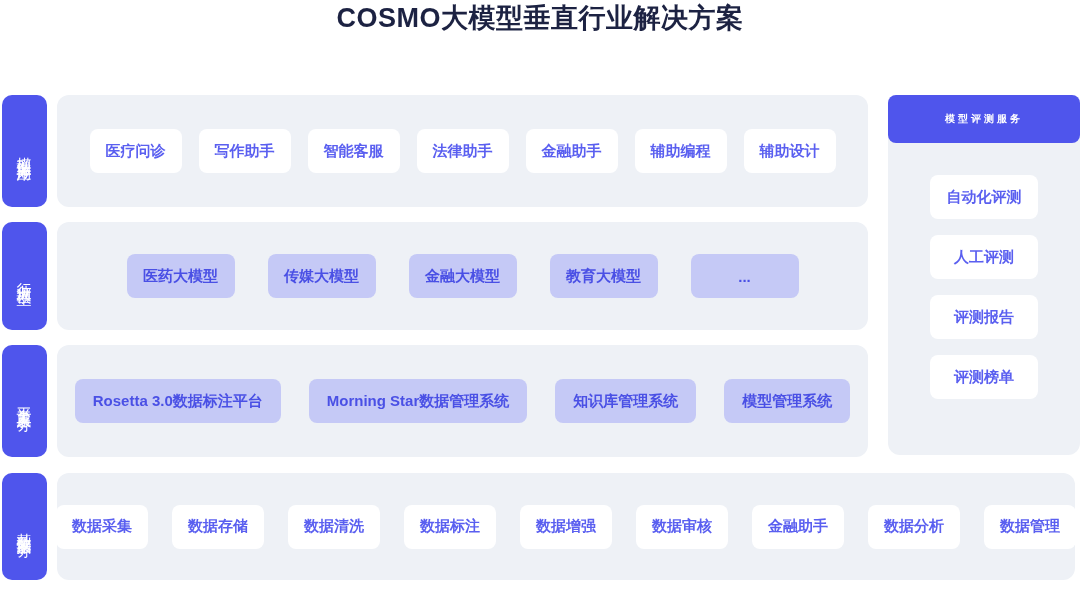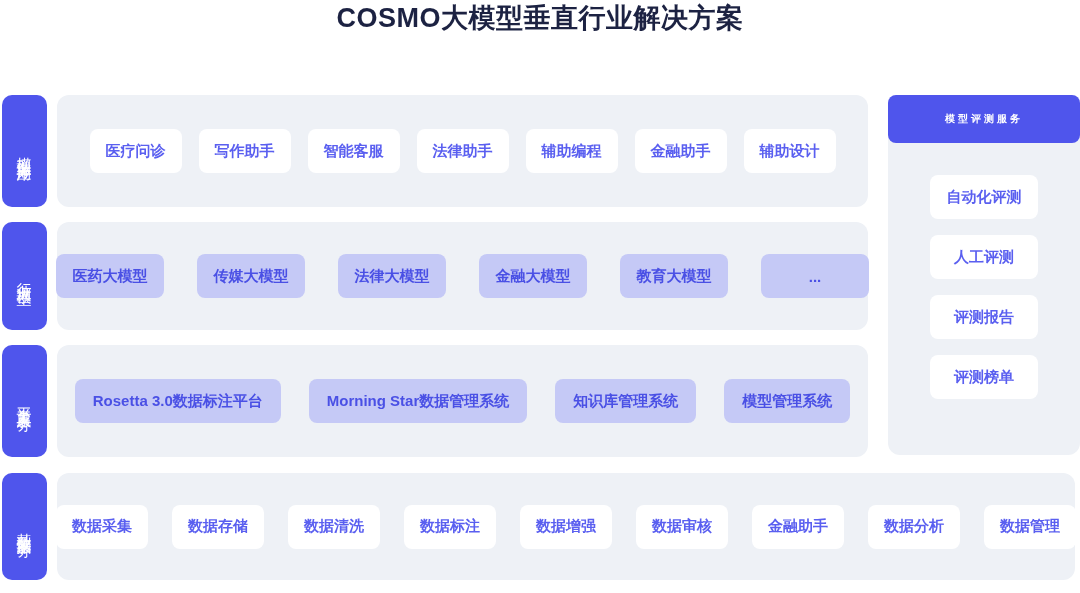--- a/index.html
+++ b/index.html
@@ -139,29 +139,28 @@
   </div>
   <div class="vtab" style="top:473px; height:107px;">
     <span class="vtext">基础数据服务</span>
   </div>
 
   <div class="row row-1">
     <div class="box white">医疗问诊</div>
     <div class="box white">写作助手</div>
     <div class="box white">智能客服</div>
     <div class="box white">法律助手</div>
+    <div class="box white">金融助手</div>
     <div class="box white">辅助编程</div>
-    <div class="box white">金融助手</div>
     <div class="box white">辅助设计</div>
   </div>
 
   <div class="row row-2">
     <div class="box lavender">医药大模型</div>
     <div class="box lavender">传媒大模型</div>
-    <div class="box lavender">法律大模型</div>
     <div class="box lavender">金融大模型</div>
     <div class="box lavender">教育大模型</div>
     <div class="box lavender">...</div>
   </div>
 
   <div class="row row-3">
     <div class="box lavender">Rosetta 3.0数据标注平台</div>
     <div class="box lavender">Morning Star数据管理系统</div>
     <div class="box lavender">知识库管理系统</div>
     <div class="box lavender">模型管理系统</div>

